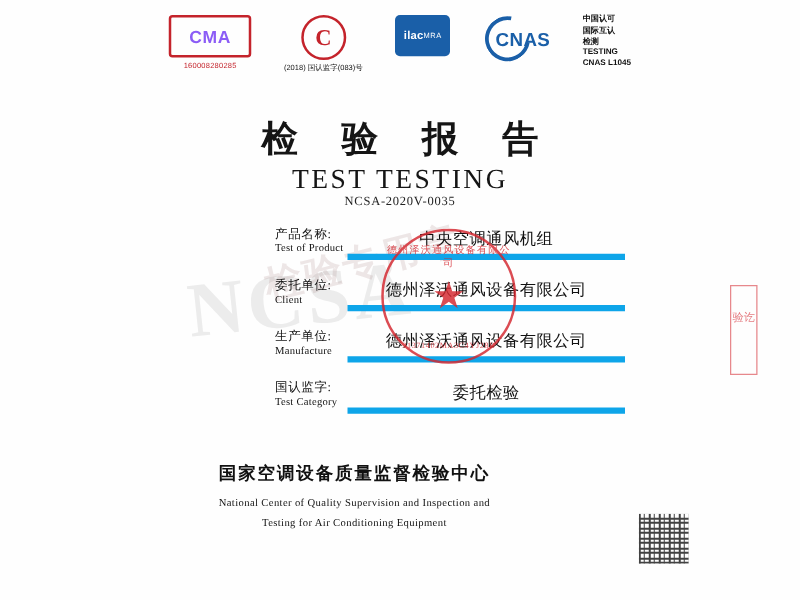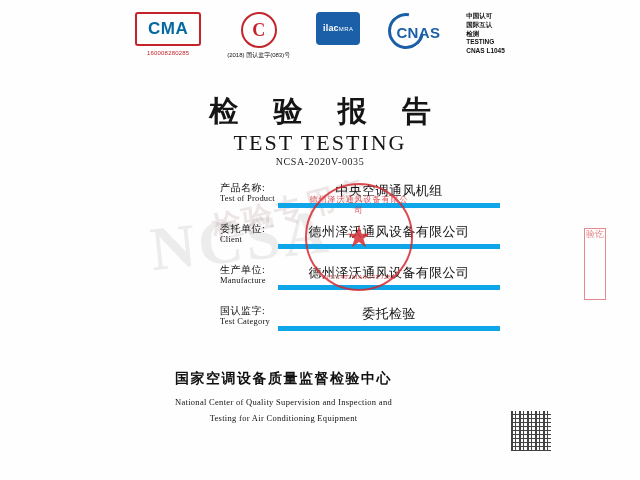--- a/index.html
+++ b/index.html
@@ -43,24 +43,24 @@
 
   
   .cma-box {
     width: 62px;
     height: 30px;
     border: 2px solid #c4232b;
     border-radius: 3px;
     display: flex;
     align-items: center;
     justify-content: center;
-    color: #0369a1;
-    font-family: "Liberation Sans", sans-serif;
-    font-weight: bold;
-    font-size: 17px;
+    color: #8b5cf6;
+    font-family: "Liberation Sans", sans-serif;
+    font-weight: bold;
+    font-size: 14px;
     letter-spacing: 0.5px;
   }
   .cma-code {
     margin-top: 4px;
     font-size: 6px;
     color: #c4232b;
     font-family: "Liberation Sans", sans-serif;
     letter-spacing: 0.2px;
   }
 
@@ -314,21 +314,21 @@
     position: absolute;
     right: 34px;
     top: 228px;
     width: 22px;
     height: 72px;
     border: 1.5px solid rgba(212,38,46,0.55);
     color: rgba(212,38,46,0.6);
     font-size: 9px;
     text-align: center;
     line-height: 1.25;
-    padding-top: 0;
+    padding-top: 20px;
     box-sizing: border-box;
     pointer-events: none;
   }
 
   
   .qr {
     position: absolute;
     right: 88px;
     bottom: 28px;
     width: 40px;

